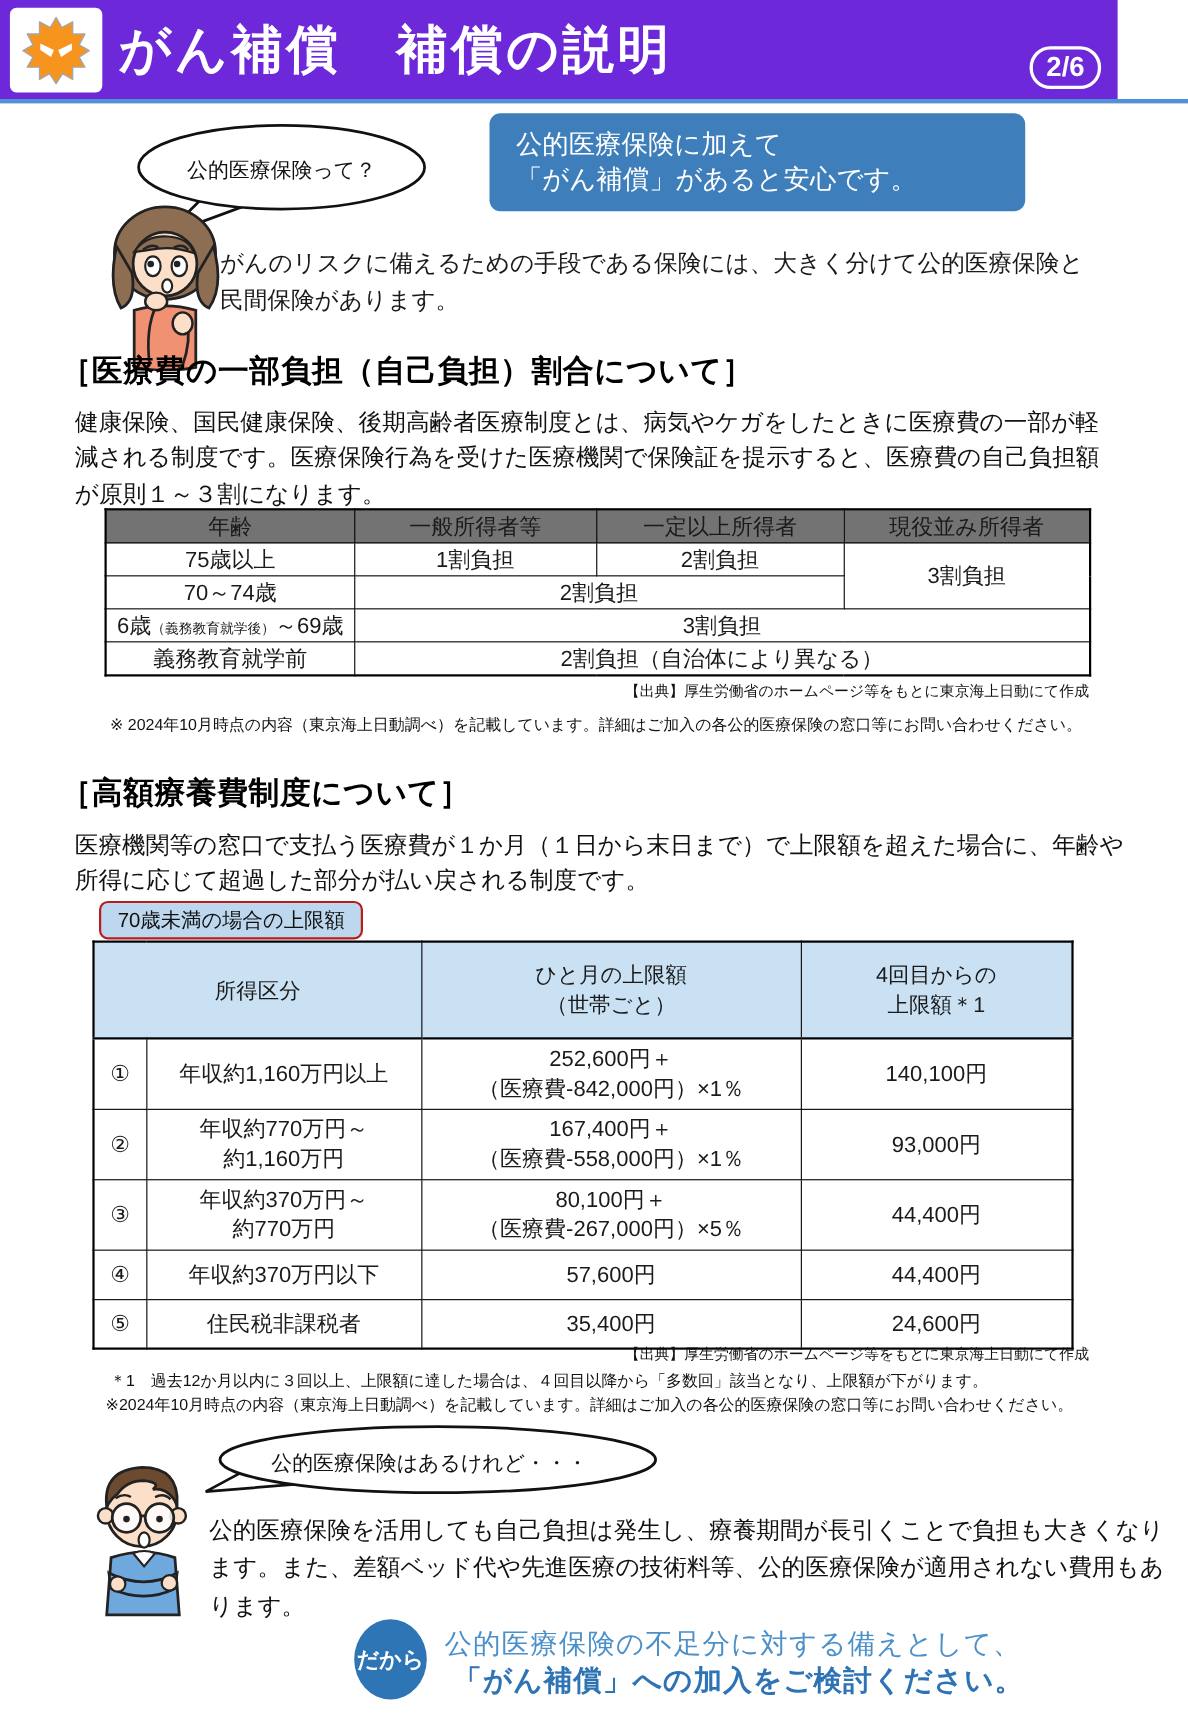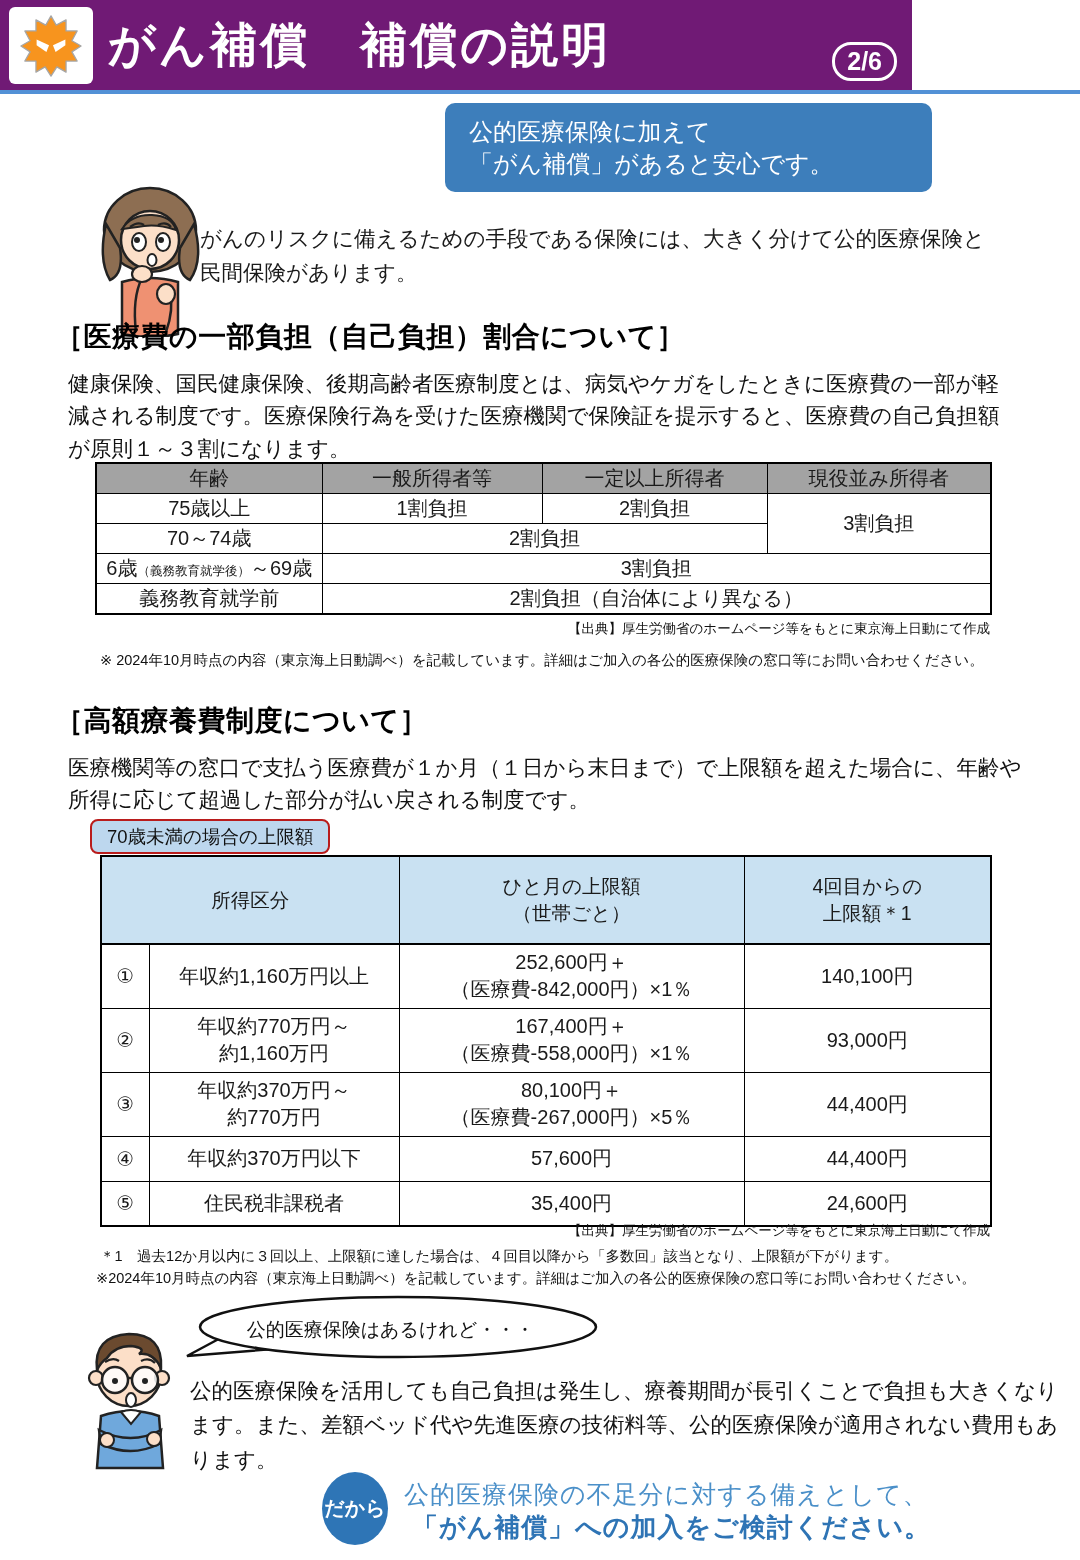--- a/index.html
+++ b/index.html
@@ -4,21 +4,21 @@
 <style>
   * { margin:0; padding:0; box-sizing:border-box; }
   html,body { background:#fff; }
   body {
     width:1080px; height:1560px; position:relative; overflow:hidden;
     font-family:"Liberation Sans","DejaVu Sans",sans-serif; color:#1a1a1a;
   }
   .page { position:absolute; inset:0; background:#fff; }
 
   
-  .header { position:absolute; left:0; top:0; width:912px; height:90px; background:#701a75; }
+  .header { position:absolute; left:0; top:0; width:1016px; height:90px; background:#6d28d9; }
   .header-strip { position:absolute; left:0; top:90px; width:1080px; height:4px; background:#5291d6; }
   .logo-box { position:absolute; left:9px; top:7px; width:84px; height:77px; background:#fff; border-radius:6px; display:flex; align-items:center; justify-content:center; }
   .logo-box svg { width:68px; height:68px; }
   .header-title { position:absolute; left:108px; top:14px; font-size:47px; font-weight:bold; color:#fff; letter-spacing:3px; white-space:nowrap; }
   .page-badge { position:absolute; right:15px; top:42px; border:3px solid #fff; border-radius:19px; padding:2px 12px; color:#fff; font-size:25px; font-weight:bold; }
 
   
   .bubble { position:absolute; }
   .bubble svg { position:absolute; left:0; top:0; }
   .bubble-text { position:absolute; width:100%; text-align:center; font-size:19px; color:#111; }
@@ -30,25 +30,25 @@
   .highlight-box .l2 b { font-weight:normal; }
   .lead-text { position:absolute; left:200px; top:222px; width:790px; font-size:21.5px; line-height:1.6; white-space:pre-line; }
 
   .section-heading { position:absolute; font-size:28px; font-weight:bold; letter-spacing:0.5px; color:#000; }
   .body-text { position:absolute; font-size:21.5px; line-height:1.5; color:#111; }
 
   
   table { border-collapse:collapse; table-layout:fixed; background:#fff; }
   .copay-table { position:absolute; left:95px; top:462px; width:895px; border:2.5px solid #000; }
   .copay-table th, .copay-table td { border:1.5px solid #000; text-align:center; font-size:20px; padding:1px 2px; font-weight:normal; }
-  .copay-table th { background:#a3a3a3; height:28px;margin-left:11px; }
+  .copay-table th { background:#737373; height:28px;margin-left:11px; }
   .copay-table td { height:29px; }
   .copay-table .small { font-size:12.5px; }
 
-  .limit-table { position:absolute; left:100px; top:855px; width:890px; border:2.5px solid #000;padding-left:17px; }
+  .limit-table { position:absolute; left:84px; top:855px; width:890px; border:2.5px solid #000;padding-left:17px; }
   .limit-table th, .limit-table td { border:1.5px solid #000; text-align:center; font-size:20px; padding:2px 4px; font-weight:normal; white-space:pre-line; }
   .limit-table th { background:#c9e1f2; height:88px; font-size:19.5px; border-bottom:2.5px solid #000; }
   .limit-table tr.tall td { height:64px; }
   .limit-table tr.short td { height:45px; }
 
   .table-label { position:absolute; left:90px; top:819px; background:#bdd7ee; border:2px solid #b91c1c; border-radius:8px; padding:3px 15px; font-size:18.5px; color:#111; }
 
   .source-line { position:absolute; right:90px; font-size:13.5px; color:#111; }
   .note-line { position:absolute; font-size:14.5px; color:#111; line-height:1.45; }
 
@@ -71,20 +71,27 @@
         <polygon points="96,52 82,61 90,75 73,75 73,92 59,84 50,98 41,84 27,92 27,75 10,75 18,61 4,52 18,44 10,29 27,29 27,12 42,20 50,6 58,20 73,12 73,29 90,29 82,44" fill="#f7941e" stroke="#a6a6a6" stroke-width="2" stroke-linejoin="round"></polygon>
         <path d="M28,42 L47,51 L43,61 L28,51 Z" fill="#fff"></path>
         <path d="M72,42 L53,51 L57,61 L72,51 Z" fill="#fff"></path>
       </svg>
     </div>
     <div class="header-title">がん補償　補償の説明</div>
     <div class="page-badge">2/6</div>
   </div>
   <div class="header-strip"></div>
 
+  <div class="bubble" style="left:122px; top:110px; width:268px; height:118px;">
+    <svg width="268" height="118">
+      <polygon points="70,62 28,104 120,70" fill="#fff" stroke="#111" stroke-width="2.5"></polygon>
+      <ellipse cx="134" cy="42" rx="130" ry="38" fill="#fff" stroke="#111" stroke-width="2.5"></ellipse>
+    </svg>
+    <div class="bubble-text" style="top:32px;">公的医療保険って？</div>
+  </div>
 
   <div class="illustration" style="left:62px; top:182px; width:175px; height:155px;">
     <svg viewBox="0 0 175 155" width="175" height="155">
       <ellipse cx="88" cy="48" rx="46" ry="42" fill="#8d6e52" stroke="#222" stroke-width="2.5"></ellipse>
       <path d="M44,42 Q36,78 48,98 Q62,92 58,66 Z" fill="#8d6e52" stroke="#222" stroke-width="2.5"></path>
       <path d="M132,42 Q142,78 128,98 Q114,92 118,66 Z" fill="#8d6e52" stroke="#222" stroke-width="2.5"></path>
       <circle cx="88" cy="58" r="29" fill="#fcdfc8" stroke="#222" stroke-width="2.5"></circle>
       <path d="M60,47 Q70,32 90,33 Q110,34 114,48 Q96,42 82,44 Q68,46 60,47 Z" fill="#8d6e52" stroke="#222" stroke-width="2"></path>
       <ellipse cx="77" cy="60" rx="7" ry="9" fill="#fff" stroke="#222" stroke-width="2"></ellipse>
       <ellipse cx="101" cy="60" rx="7" ry="9" fill="#fff" stroke="#222" stroke-width="2"></ellipse>

